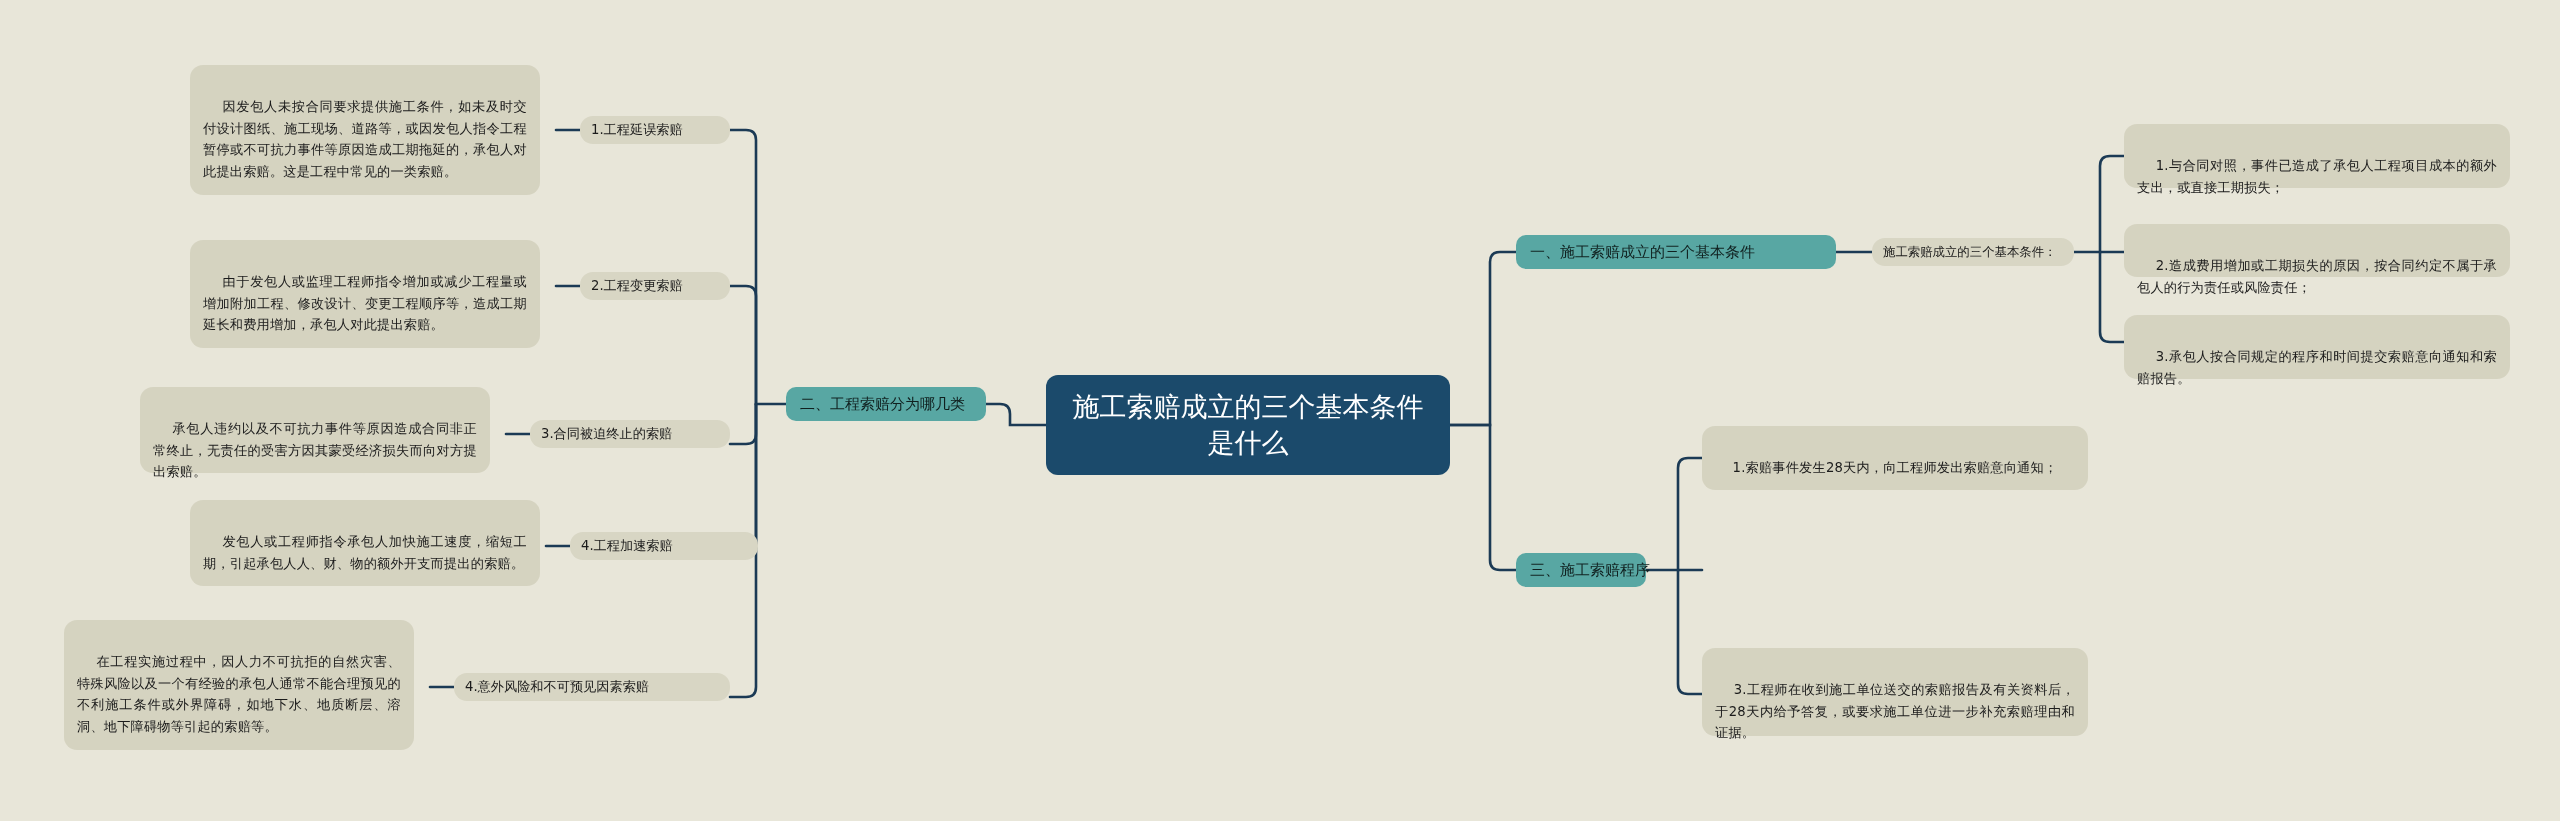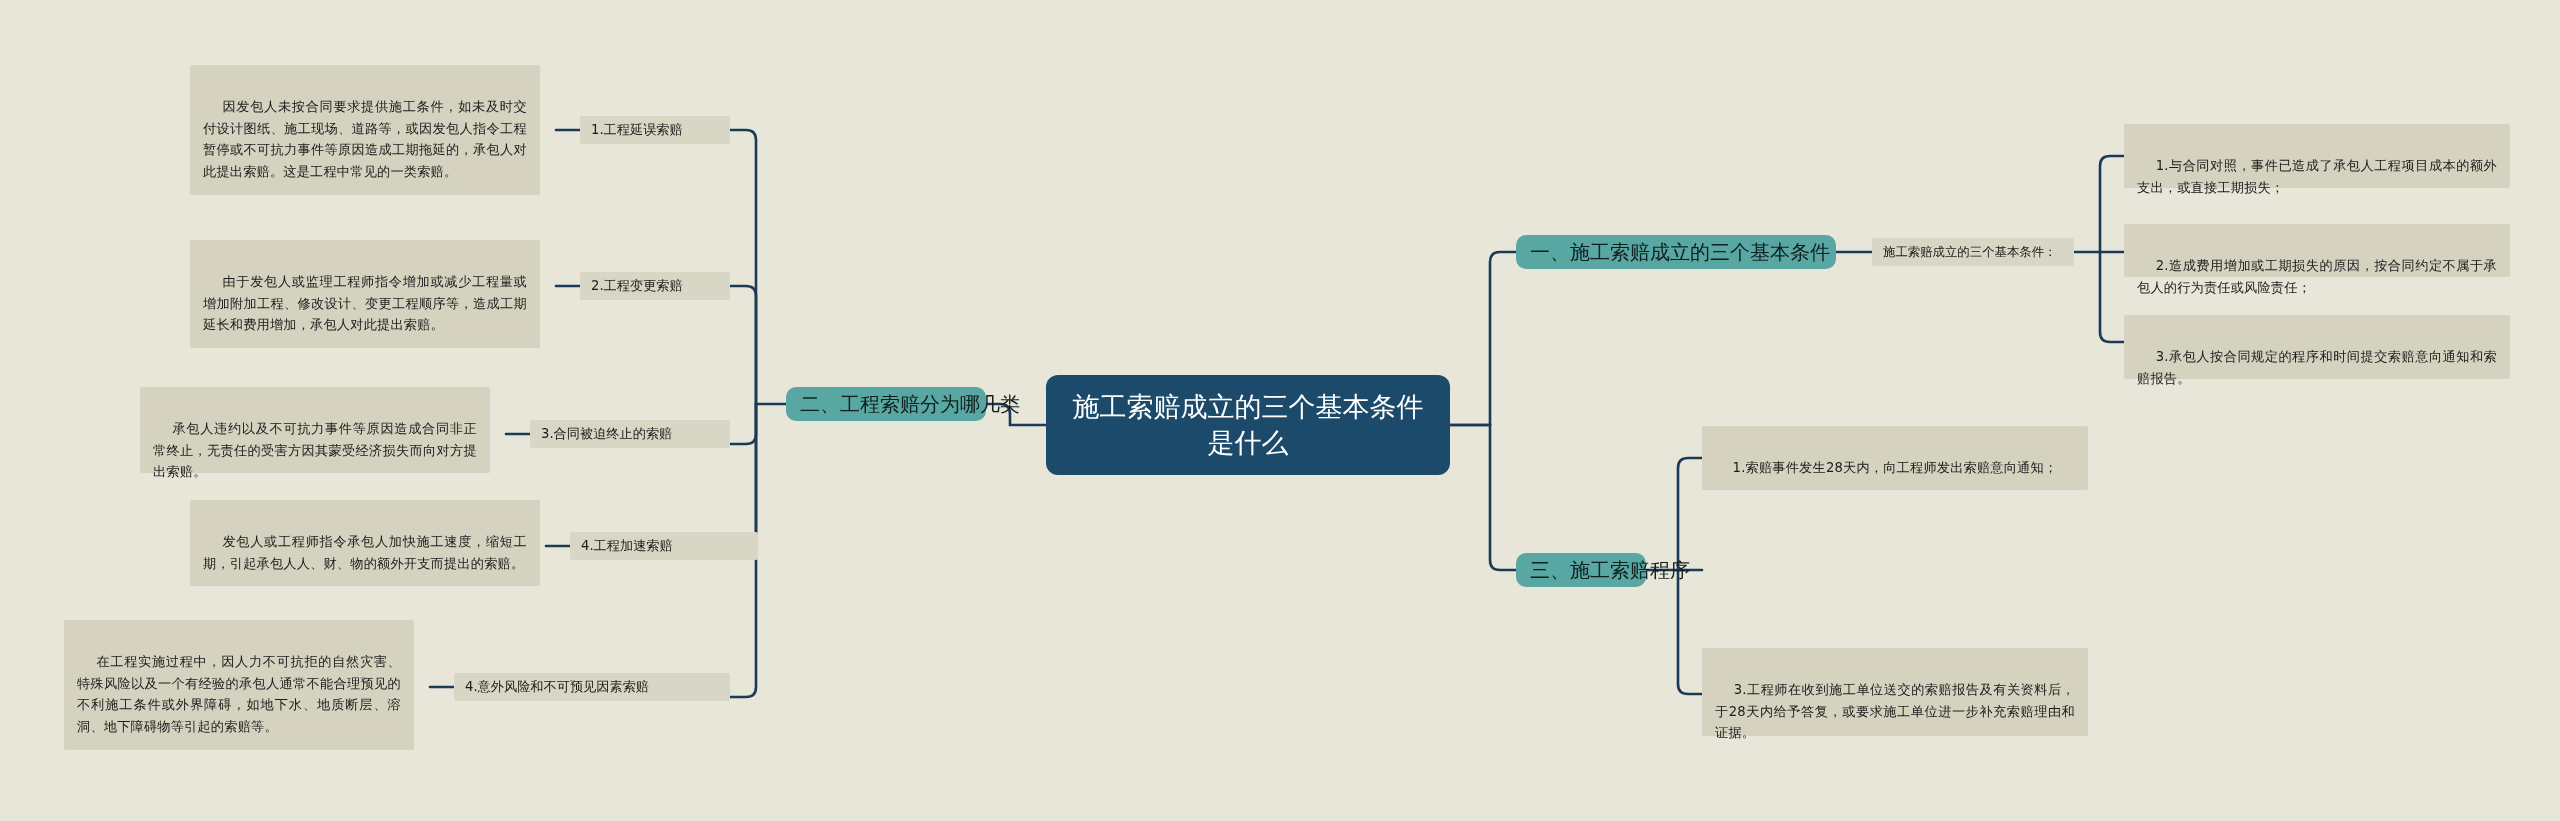--- a/index.html
+++ b/index.html
@@ -9,21 +9,21 @@
     font-family:"DejaVu Sans","Liberation Sans",sans-serif;
     overflow:hidden;
     position:relative;
   }
   #canvas{position:absolute;inset:0;}
   svg.links{position:absolute;left:0;top:0;width:2560px;height:821px;pointer-events:none;}
 
   .node{
     position:absolute;
     box-sizing:border-box;
-    border-radius:2px;
+    border-radius:13px;
     line-height:1.62;
     color:#1b1b1b;
     white-space:pre-wrap;
   }
   
   .card{
     background:#d5d3c0;
     padding:10px 13px;
     font-size:13.2px;
     letter-spacing:.2px;
@@ -35,21 +35,21 @@
     padding:6px 11px;
     font-size:13.2px;
     white-space:nowrap;
     display:flex;align-items:center;
   }
   
   .teal{
     background:#58a7a3;
     color:#10201f;
     padding:9px 14px;
-    font-size:20px;
+    font-size:15px;
     white-space:nowrap;
     display:flex;align-items:center;
     border-radius:10px;
   }
   
   .root{
     background:#1b4a6b;
     color:#ffffff;
     border-radius:12px;
     font-size:27px;

